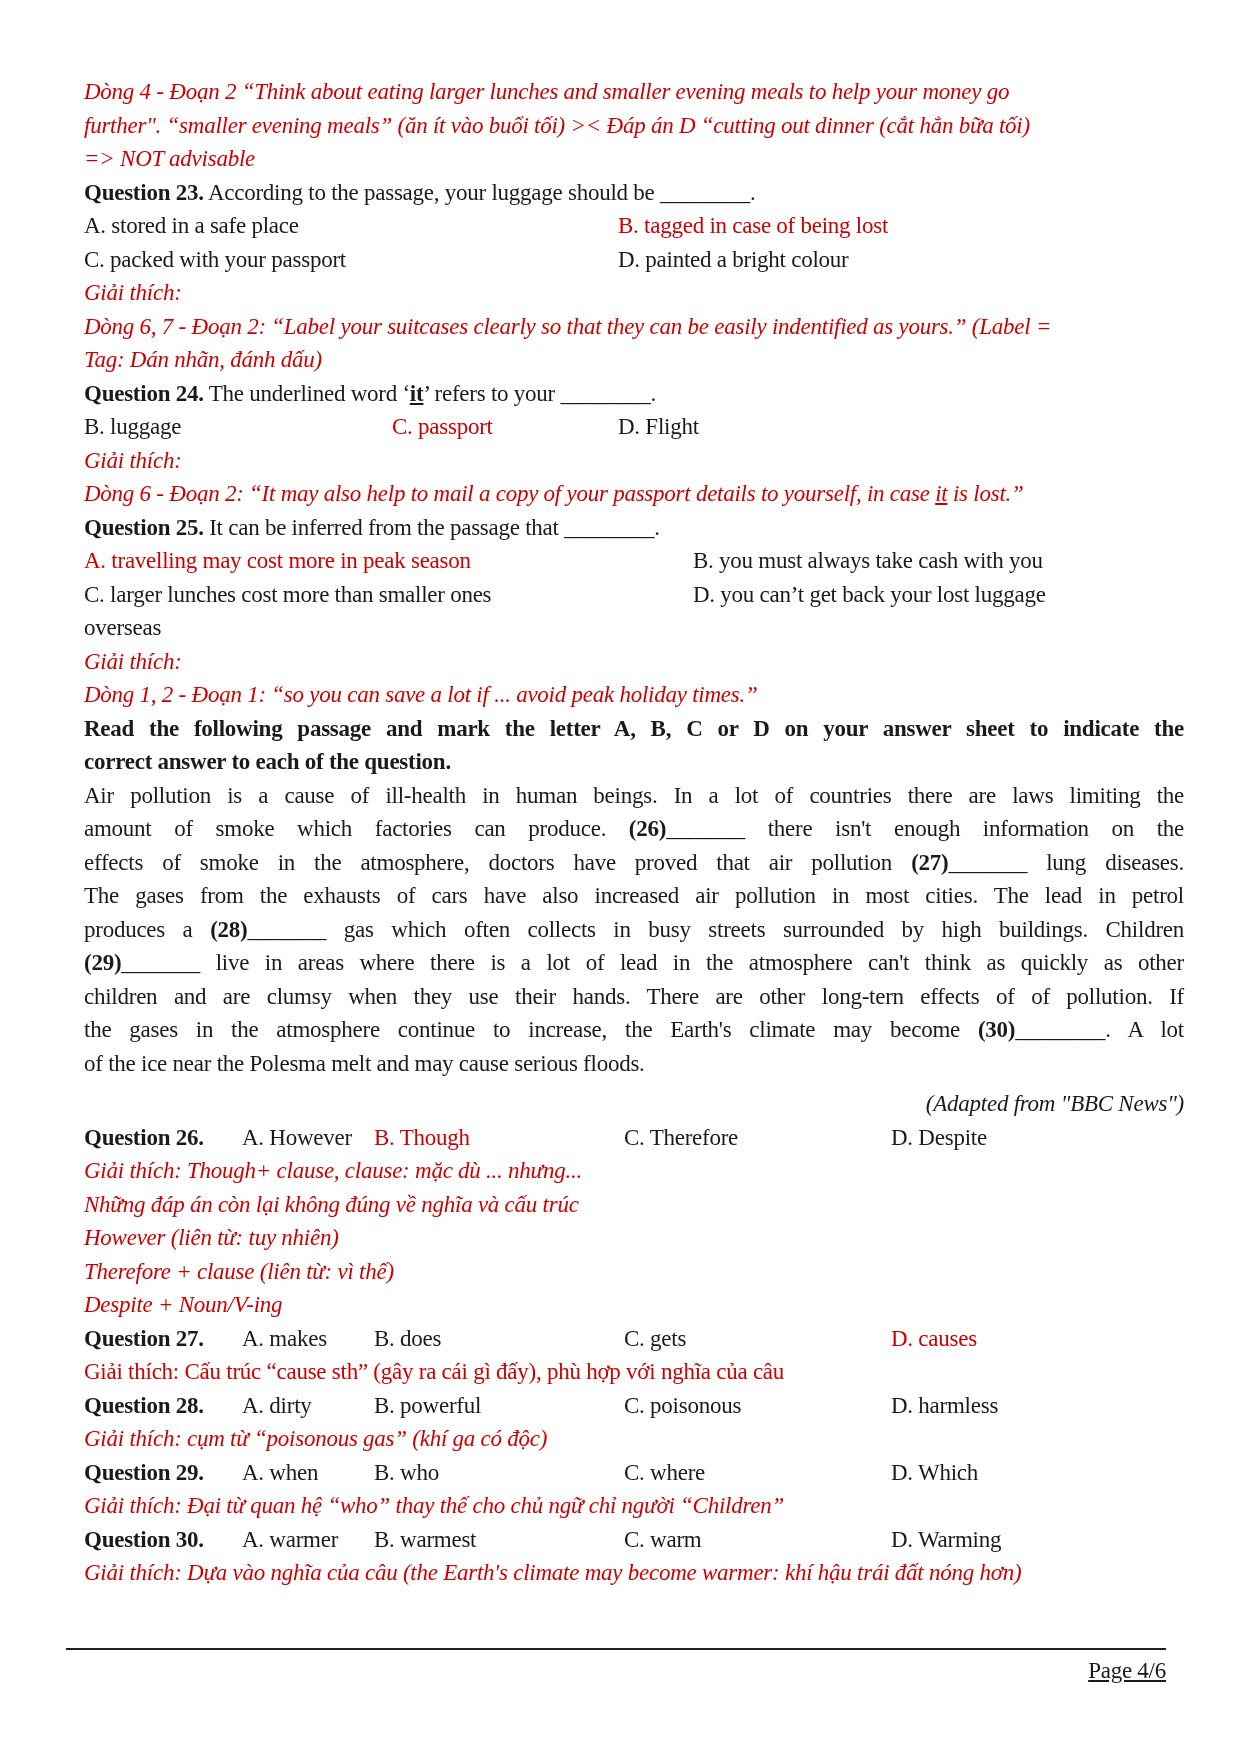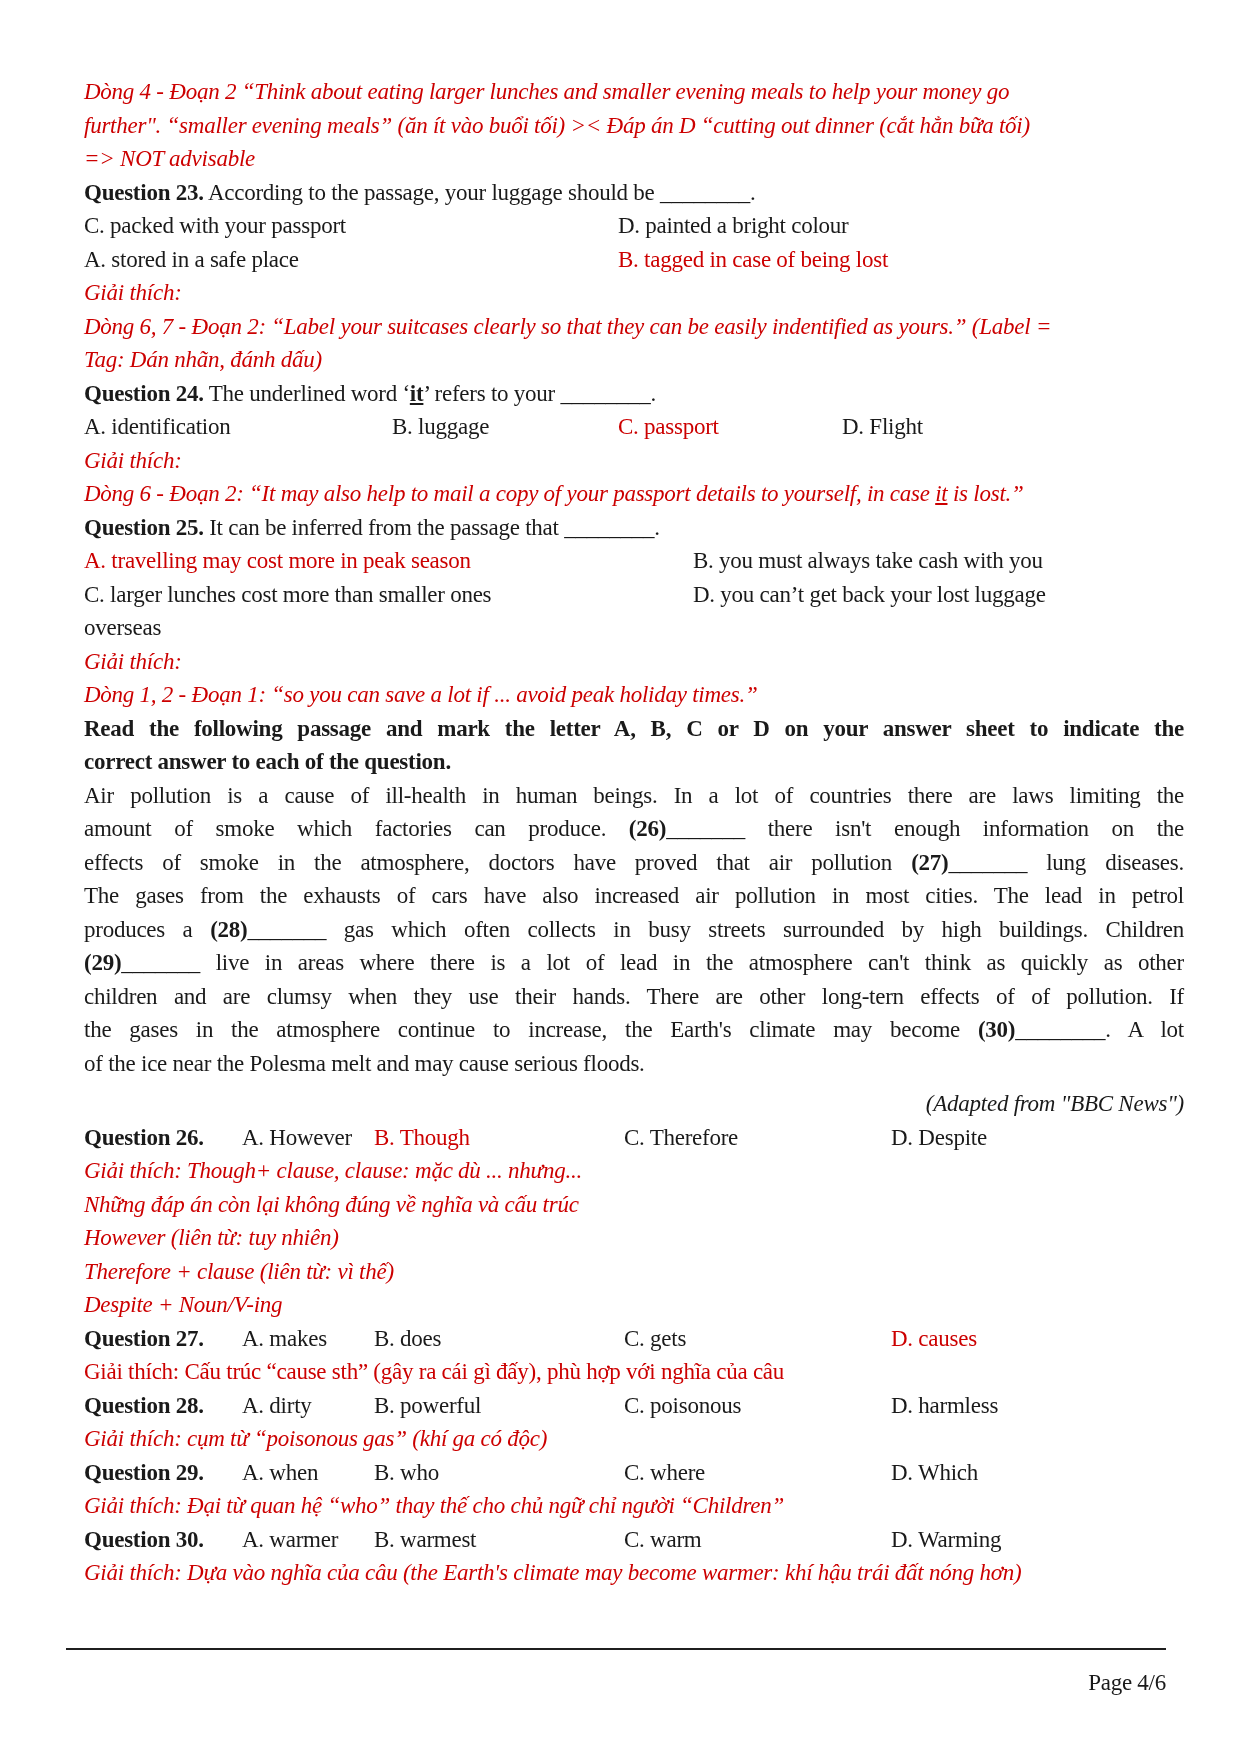--- a/index.html
+++ b/index.html
@@ -22,55 +22,54 @@
   .row2a { display:grid; grid-template-columns:534px 1fr; }
   .row2b { display:grid; grid-template-columns:609px 1fr; }
   .row4  { display:grid; grid-template-columns:308px 226px 224px 1fr; }
   .rowq  { display:grid; grid-template-columns:158px 132px 250px 267px 1fr; }
   .instr .line { text-align:justify; text-align-last:justify; font-weight:700; }
   .instr .line:last-child { text-align:left; text-align-last:left; }
   .passage .line { text-align:justify; text-align-last:justify; }
   .passage .line:last-child { text-align-last:left; }
   .footer { position:absolute; left:66px; width:1100px; top:1648px; }
   .footer-rule { border-top:2px solid #1f1f1f; height:0; }
-  .page-num { text-align:right; padding-top:16px; }
+  .page-num { text-align:right; padding-top:4px;text-decoration:underline; }
 </style>
 </head>
 <body>
 
 <div class="content">
 
   <div>
       <div class="line red i">Dòng 4 - Đoạn 2 “Think about eating larger lunches and smaller evening meals to help your money go</div>
       <div class="line red i">further". “smaller evening meals” (ăn ít vào buổi tối) &gt;&lt; Đáp án D “cutting out dinner (cắt hẳn bữa tối)</div>
       <div class="line red i">=&gt; NOT advisable</div>
     </div>
 
   <div class="line">
     <span class="b">Question 23.</span><span> According to the passage, your luggage should be ________.</span>
   </div>
   <div class="line row2a">
+    <span>A. stored in a safe place</span>
+    <span class="red">B. tagged in case of being lost</span>
+  </div>
+  <div class="line row2a">
     <span>C. packed with your passport</span>
     <span>D. painted a bright colour</span>
-  </div>
-  <div class="line row2a">
-    <span>A. stored in a safe place</span>
-    <span class="red">B. tagged in case of being lost</span>
   </div>
   <div class="line red i">Giải thích:</div>
   <div>
       <div class="line red i">Dòng 6, 7 - Đoạn 2: “Label your suitcases clearly so that they can be easily indentified as yours.” (Label =</div>
       <div class="line red i">Tag: Dán nhãn, đánh dấu)</div>
     </div>
 
   <div class="line">
     <span class="b">Question 24.</span><span> The underlined word ‘</span><span class="b u">it</span><span>’ refers to your ________.</span>
   </div>
   <div class="line row4">
-    <span>A. identification</span>
     <span>B. luggage</span>
     <span class="red">C. passport</span>
     <span>D. Flight</span>
   </div>
   <div class="line red i">Giải thích:</div>
   <div class="line red i">
     <span>Dòng 6 -  Đoạn 2: “It may also help to mail a copy of your passport details to yourself, in case </span><span class="u">it</span><span> is lost.”</span>
   </div>
 
   <div class="line">

